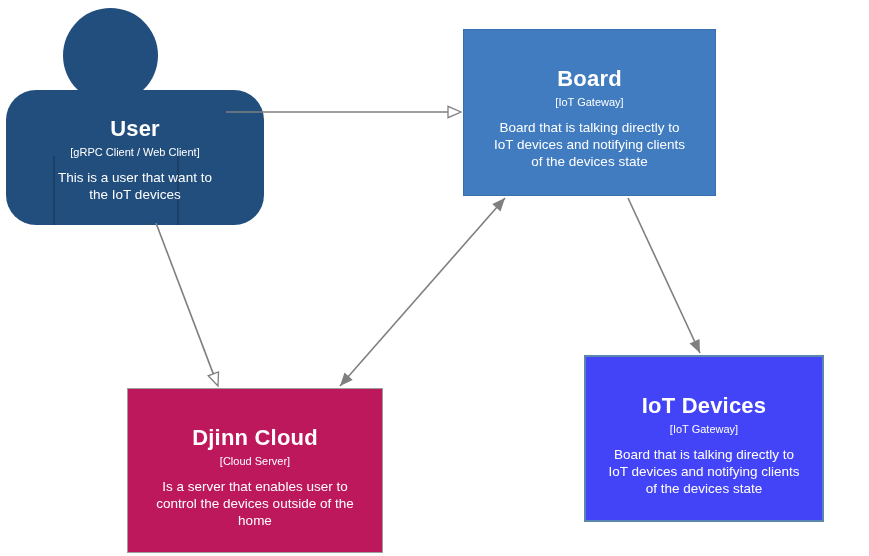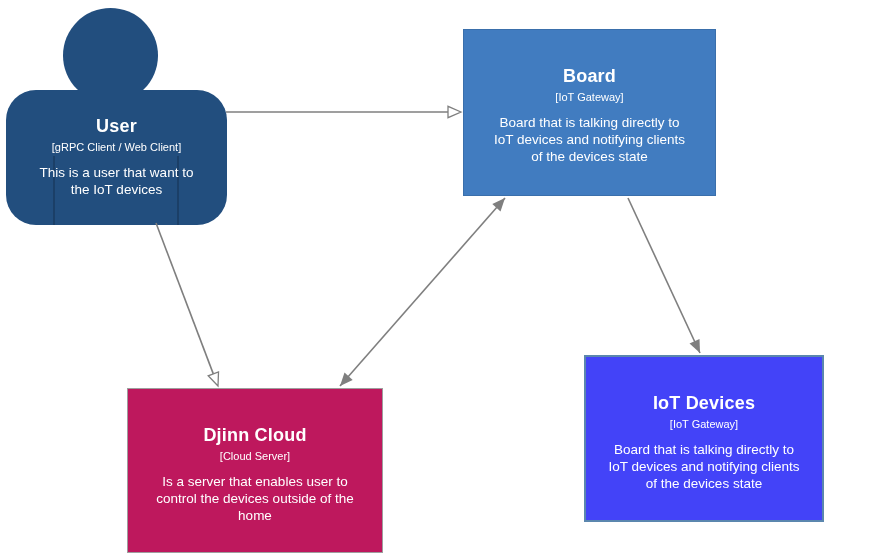--- a/index.html
+++ b/index.html
@@ -12,21 +12,21 @@
     font-family: "Liberation Sans", sans-serif;
   }
   .edges-layer {
     position: absolute;
     left: 0; top: 0;
     width: 869px; height: 556px;
     pointer-events: none;
     z-index: 2;
   }
   .node { position: absolute; box-sizing: border-box; color: #ffffff; text-align: center; z-index: 1; }
-  .node-title { font-size: 18px; font-weight: bold; letter-spacing: 0.2px; }
+  .node-title { font-size: 22px; font-weight: bold; letter-spacing: 0.2px; }
   .node-subtitle { font-size: 11px; margin-top: 4px; }
   .node-desc { font-size: 13.5px; line-height: 1.25; margin: 12px auto 0; }
 
   
   .box-board {
     left: 463px; top: 29px; width: 253px; height: 167px;
     background: #417cc0; border: 1px solid #3a6fab; padding-top: 36px;
   }
   .box-board .node-desc { width: 198px; }
 
@@ -46,21 +46,21 @@
 
   
   .person { left: 0; top: 0; width: 234px; height: 232px; }
   .person-head {
     position: absolute; left: 63px; top: 8px;
     width: 95px; height: 95px; border-radius: 50%;
     background: #224e7e;
   }
   .person-body {
     position: absolute; left: 6px; top: 90px;
-    width: 221px; height: 135px; border-radius: 30px;
+    width: 258px; height: 135px; border-radius: 30px;
     background: #224e7e; box-sizing: border-box;
     padding-top: 26px;
   }
   .person-arm {
     position: absolute; top: 66px; width: 2px; height: 69px;
     background: rgba(0,0,0,0.18);
   }
   .person-arm.left { left: 47px; }
   .person-arm.right { left: 171px; }
   .person-body .node-desc { width: 172px; position: relative; z-index: 1; }

